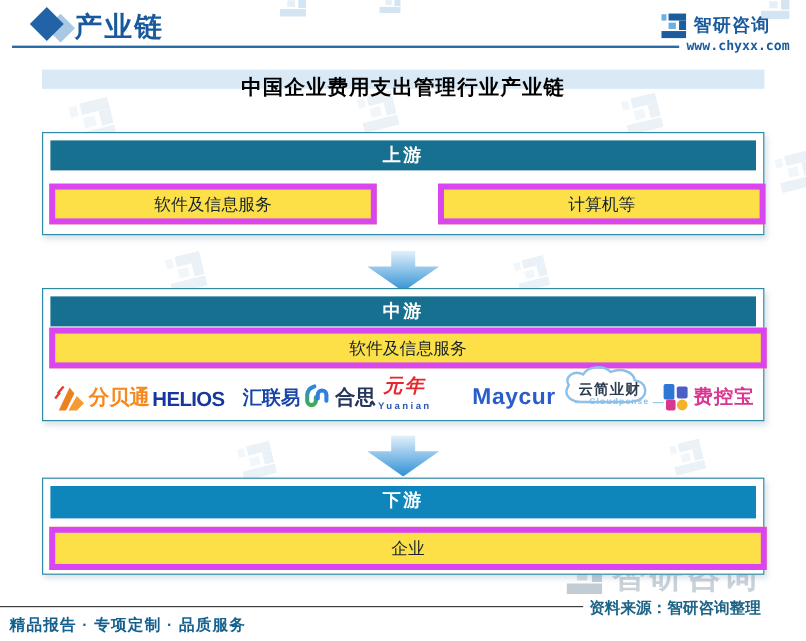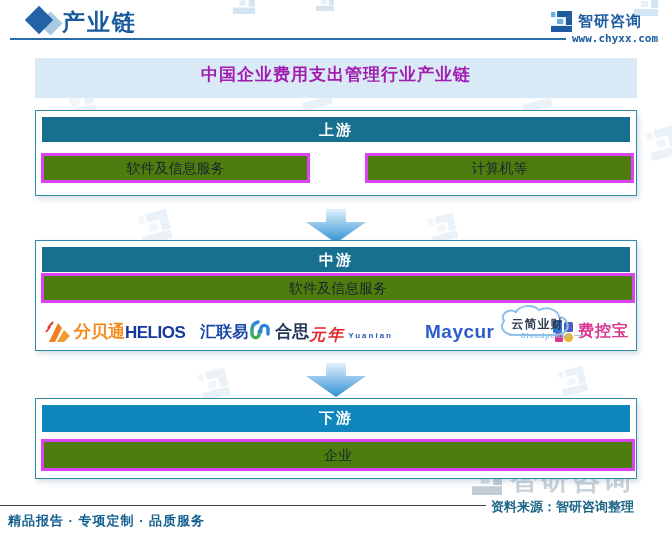--- a/index.html
+++ b/index.html
@@ -18,48 +18,48 @@
                 letter-spacing:1px;white-space:nowrap;z-index:1;}
   .hdr-title{position:absolute;left:62px;top:7px;font-size:23px;font-weight:bold;color:#17599c;
              letter-spacing:2px;z-index:2;}
   .brand{position:absolute;left:551px;top:11px;display:flex;align-items:center;gap:6px;z-index:2;}
   .brand-glyph{color:#1c5c9e;--lt:#6ab0e0;line-height:0;}
   .brand-name{font-size:15px;font-weight:bold;color:#1c5c9e;letter-spacing:1px;}
   .brand-site{position:absolute;left:572px;top:32px;font-size:11px;font-weight:bold;color:#1c5c9e;
               font-family:"DejaVu Sans Mono",monospace;z-index:2;}
   .hdr-line{position:absolute;left:10px;top:38px;width:556px;height:2px;background:#2a6ca8;}
   
-  .title-bar{position:absolute;left:35px;top:58px;width:602px;height:40px;background:#d9e9f6;
-             font-family:Liberation Sans, sans-serif;font-weight:bold;font-size:17px;color:#a21caf;
+  .title-bar{position:absolute;left:35px;top:58px;width:602px;height:16px;background:#d9e9f6;
+             font-family:Liberation Mono, monospace;font-weight:bold;font-size:17px;color:#000000;
              text-align:center;line-height:33px;letter-spacing:1px;z-index:2;}
   
   .box{position:absolute;left:35px;width:600px;background:#fff;border:1px solid #2e8aa5;
        box-shadow:2px 3px 5px rgba(110,145,170,.28);z-index:2;}
   .upstream{top:110px;height:84px;}
   .midstream{top:240px;height:109px;}
   .downstream{top:398px;height:79px;}
   .sec-hdr{position:absolute;left:6px;right:6px;top:6px;height:25px;color:#fff;font-weight:bold;
            font-size:15px;text-align:center;line-height:25px;letter-spacing:2px;}
   .teal{background:#17708f;}
   .blue{background:#0e86bb;height:27px;}
-  .cell{position:absolute;border:3px solid #d946ef;text-align:center;font-size:14px;color:#16242e;
-        background:#4d7c0f;}
+  .cell{position:absolute;border:5px solid #d946ef;text-align:center;font-size:14px;color:#16242e;
+        background:#fde047;}
   .cell-l{left:5px;top:42px;width:263px;height:24px;line-height:24px;}
   .cell-r{left:329px;top:42px;width:263px;height:24px;line-height:24px;}
   .cell-full-mid{left:5px;top:32px;width:588px;height:24px;line-height:24px;}
   .cell-full-down{left:5px;top:40px;width:588px;height:26px;line-height:26px;}
   
   .logos{position:absolute;left:9px;right:7px;top:64px;height:38px;display:flex;align-items:flex-end;
          justify-content:space-between;}
   .logo{display:flex;align-items:center;gap:3px;white-space:nowrap;}
   .fbt-txt{font-size:17px;font-weight:bold;color:#f5891d;}
   .helios-en{font-size:17px;font-weight:800;color:#16389e;letter-spacing:-.5px;}
   .helios-cn{font-size:16px;font-weight:bold;color:#1845a8;margin-left:12px;}
   .hose-txt{font-size:17px;font-weight:bold;color:#25365a;}
-  .yuanian{display:flex;align-items:center;line-height:1;}
+  .yuanian{display:flex;flex-direction:column;align-items:center;line-height:1;}
   .yuanian-cn{font-size:16px;font-weight:800;font-style:italic;color:#e8262d;letter-spacing:2px;}
   .yuanian-en{font-size:8px;font-weight:bold;color:#2a58b8;letter-spacing:2px;margin-top:1px;}
   .maycur-txt{font-size:19px;font-weight:800;color:#2a5ccb;letter-spacing:.5px;padding-left:32px;}
   .cloudpense{position:relative;width:84px;height:38px;}
   .cloudpense svg{position:absolute;left:0;top:0;}
   .cp-cn{position:absolute;left:17px;top:11px;font-size:12px;font-weight:bold;color:#2c3b4e;letter-spacing:1px;}
   .cp-en{position:absolute;left:14px;top:27px;display:flex;align-items:center;gap:3px;
          font-size:7px;font-weight:bold;color:#8cc0ea;letter-spacing:1px;}
   .cp-en::before,.cp-en::after{content:"";width:9px;height:1px;background:#9cc8ec;}
   .fkb-txt{font-size:16px;font-weight:bold;color:#d8368f;letter-spacing:1px;}

